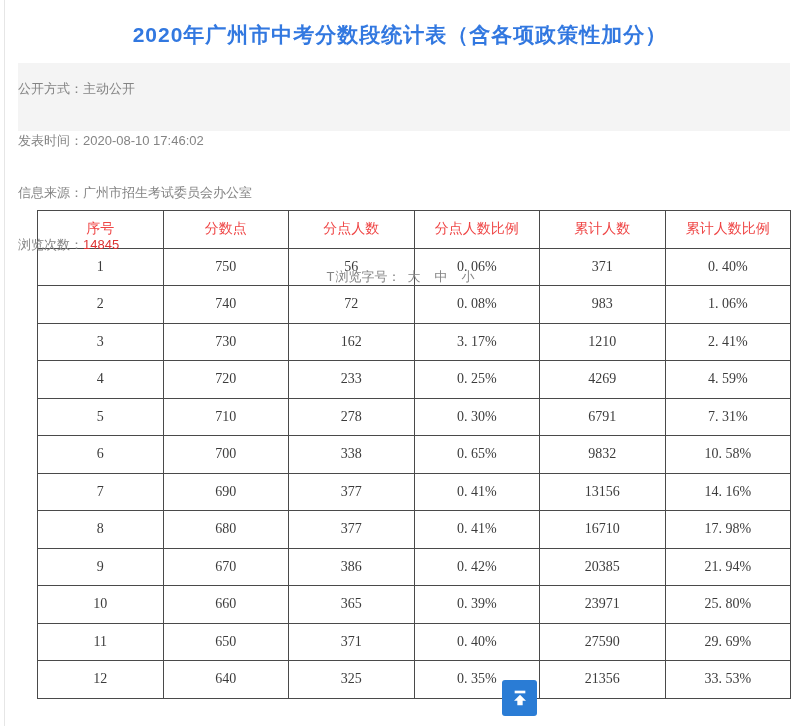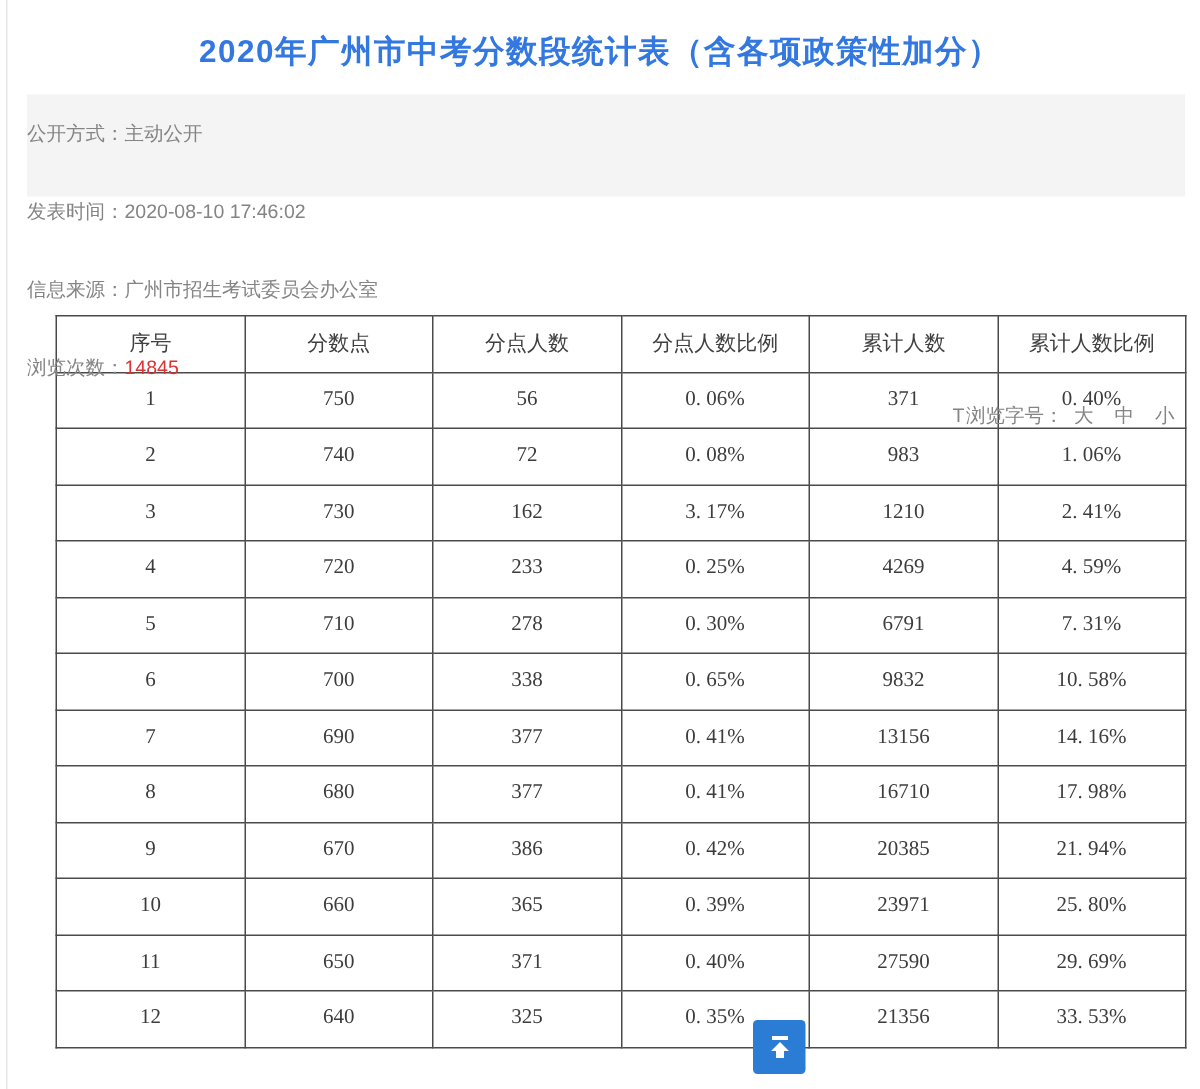--- a/index.html
+++ b/index.html
@@ -31,39 +31,39 @@
     color:var(--meta-text);
     font-size:13px;
   }
   .meta-row-1{
     display:flex;justify-content:center;gap:34px;
     padding-top:17px;white-space:nowrap;flex-direction:column;
   }
   .meta-item{white-space:nowrap;}
   .meta-value.hl{color:var(--highlight);}
   .meta-row-2{
-    text-align:right;margin-top:14px;
+    text-align:center;margin-top:14px;
   }
   .fs-icon{margin-right:1px;}
   .fs-option{margin:0 7px;cursor:pointer;}
   table.score-table{
     border-collapse:collapse;
     margin:79px 0 0 37px;
     width:754px;
     table-layout:fixed;
   }
   .score-table th,.score-table td{
     border:1px solid var(--table-border);
     height:36.5px;
     text-align:center;
     padding:0;
     overflow:hidden;
   }
   .score-table th{
-    font-size:14px;font-weight:normal;color:#404040;
+    font-size:14px;font-weight:normal;color:#ef4444;
     font-family:"Liberation Sans","DejaVu Sans",sans-serif;
   }
   .score-table td{
     font-size:14px;color:#3c3c3c;
     font-family:"Liberation Serif","DejaVu Serif",serif;
   }
   .back-to-top{
     position:absolute;left:502px;top:680px;
     width:35px;height:36px;
     background:var(--btt);

